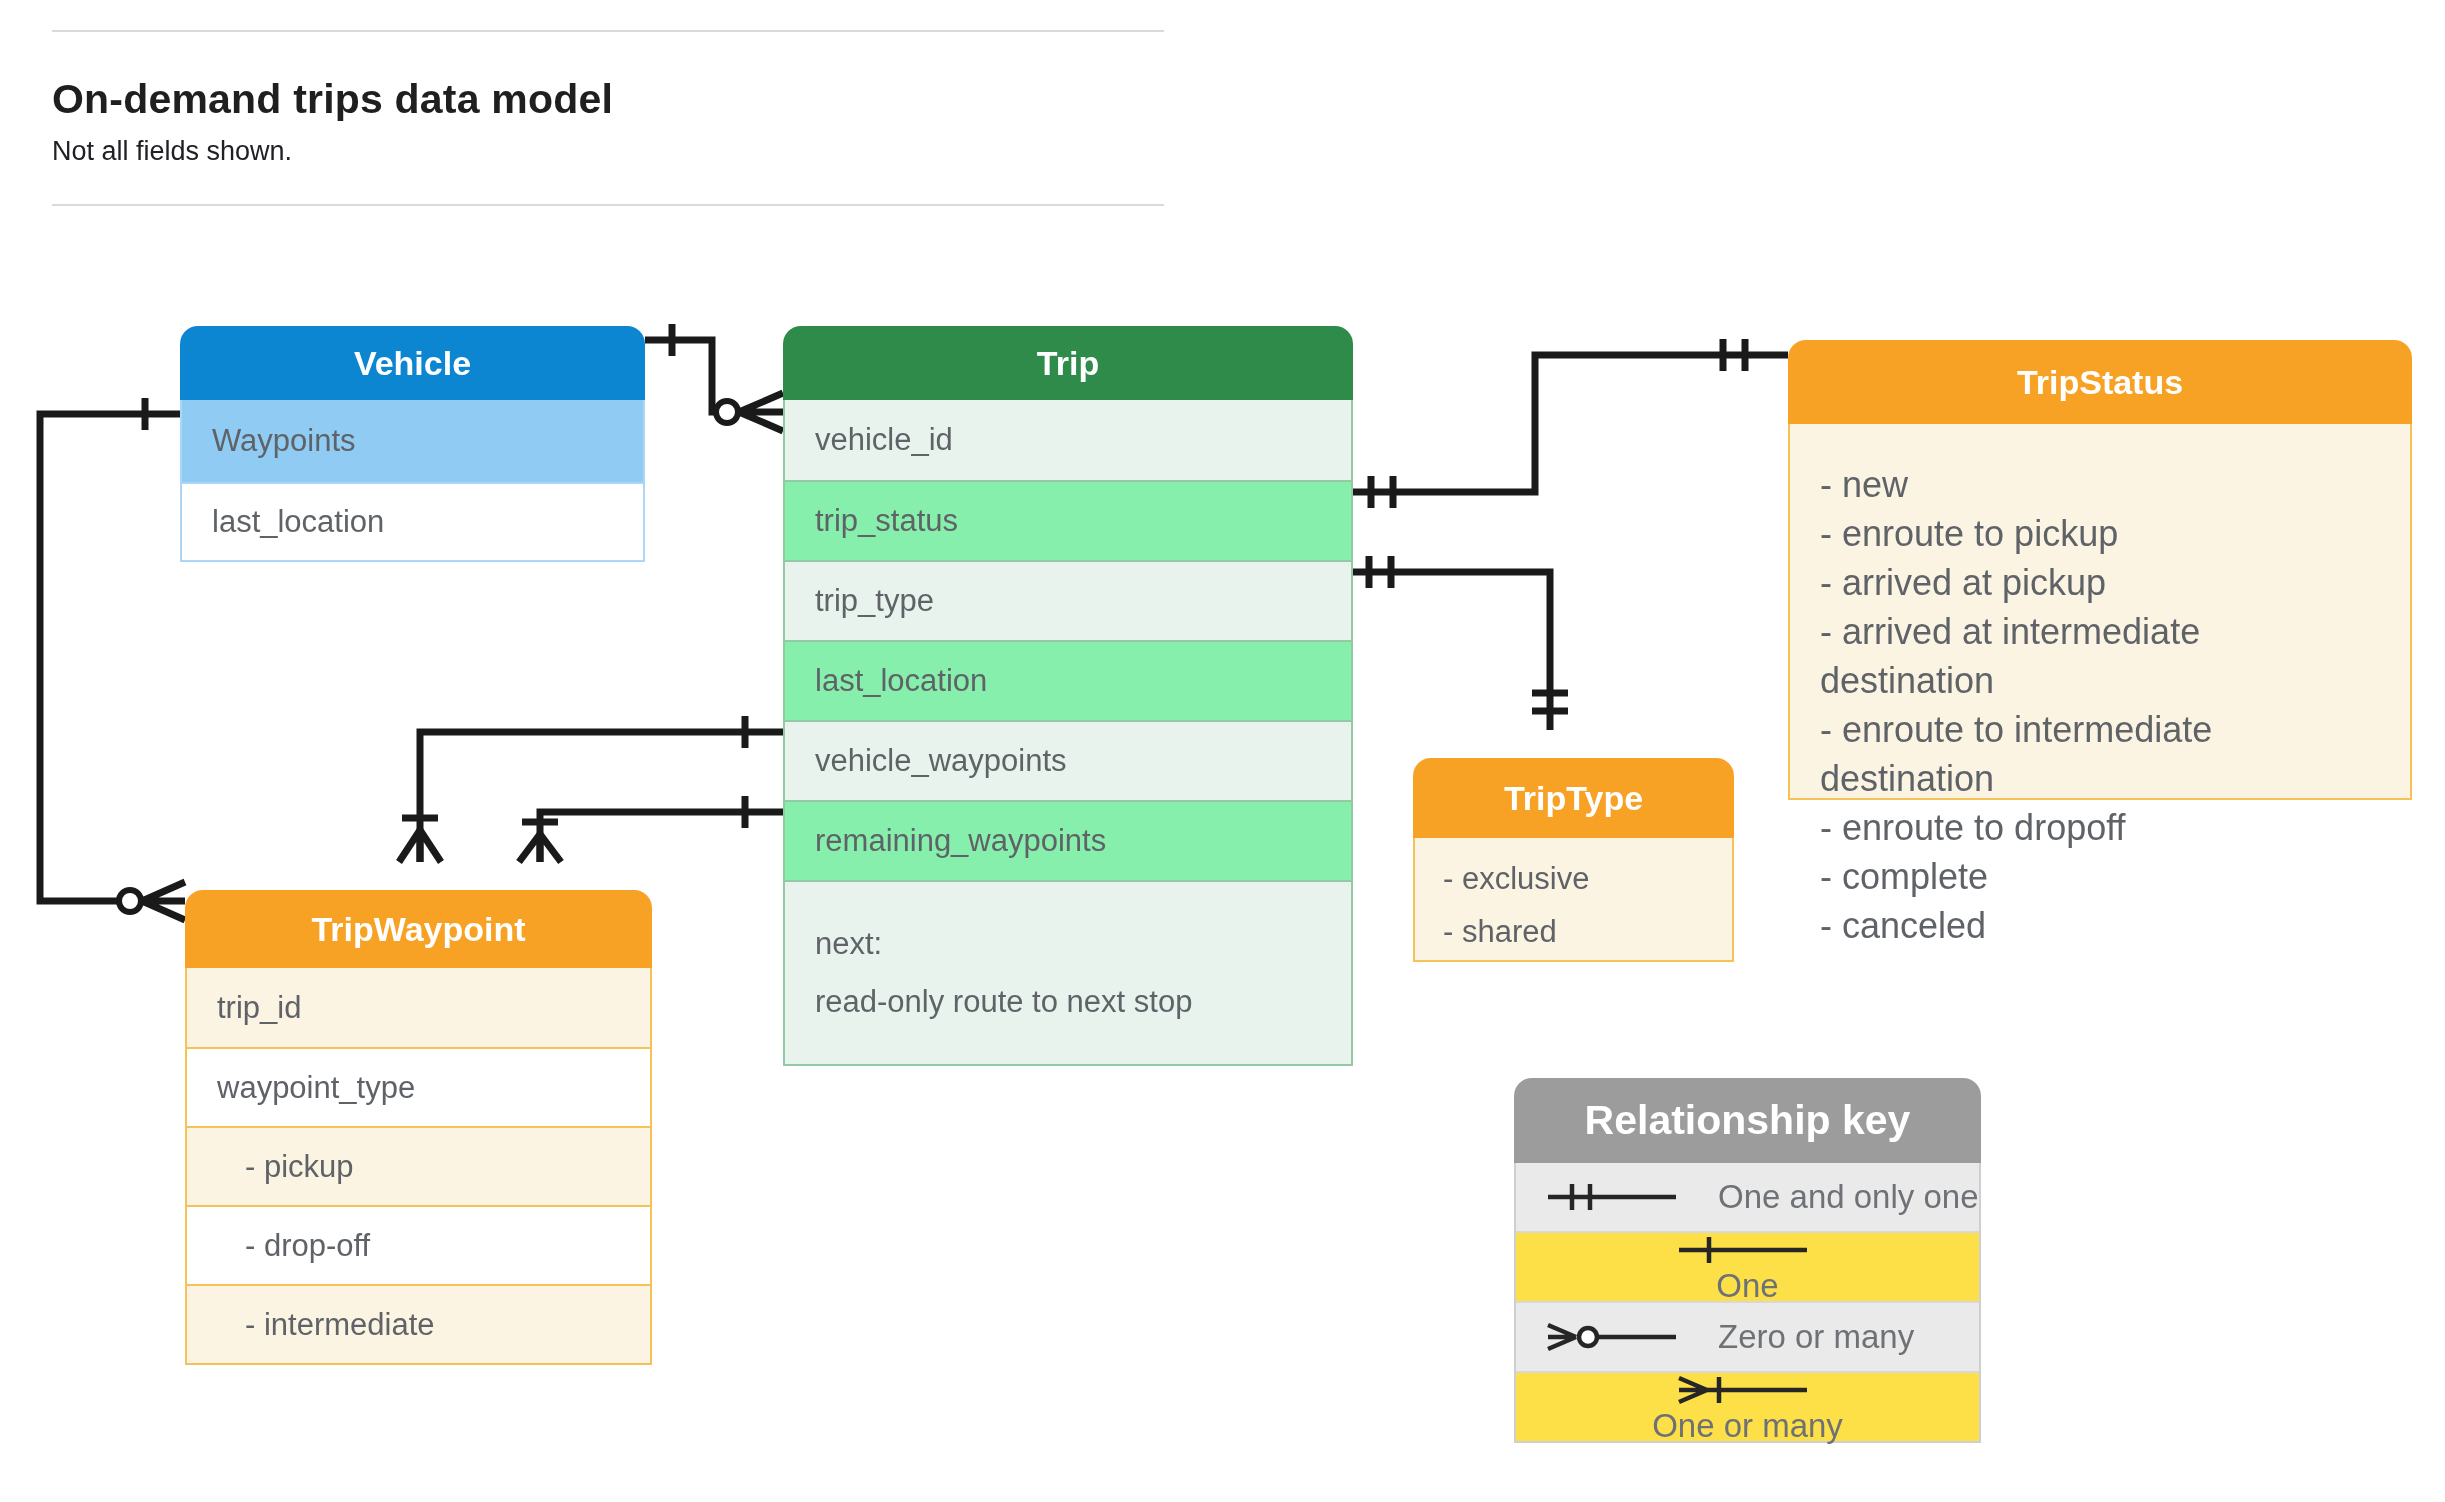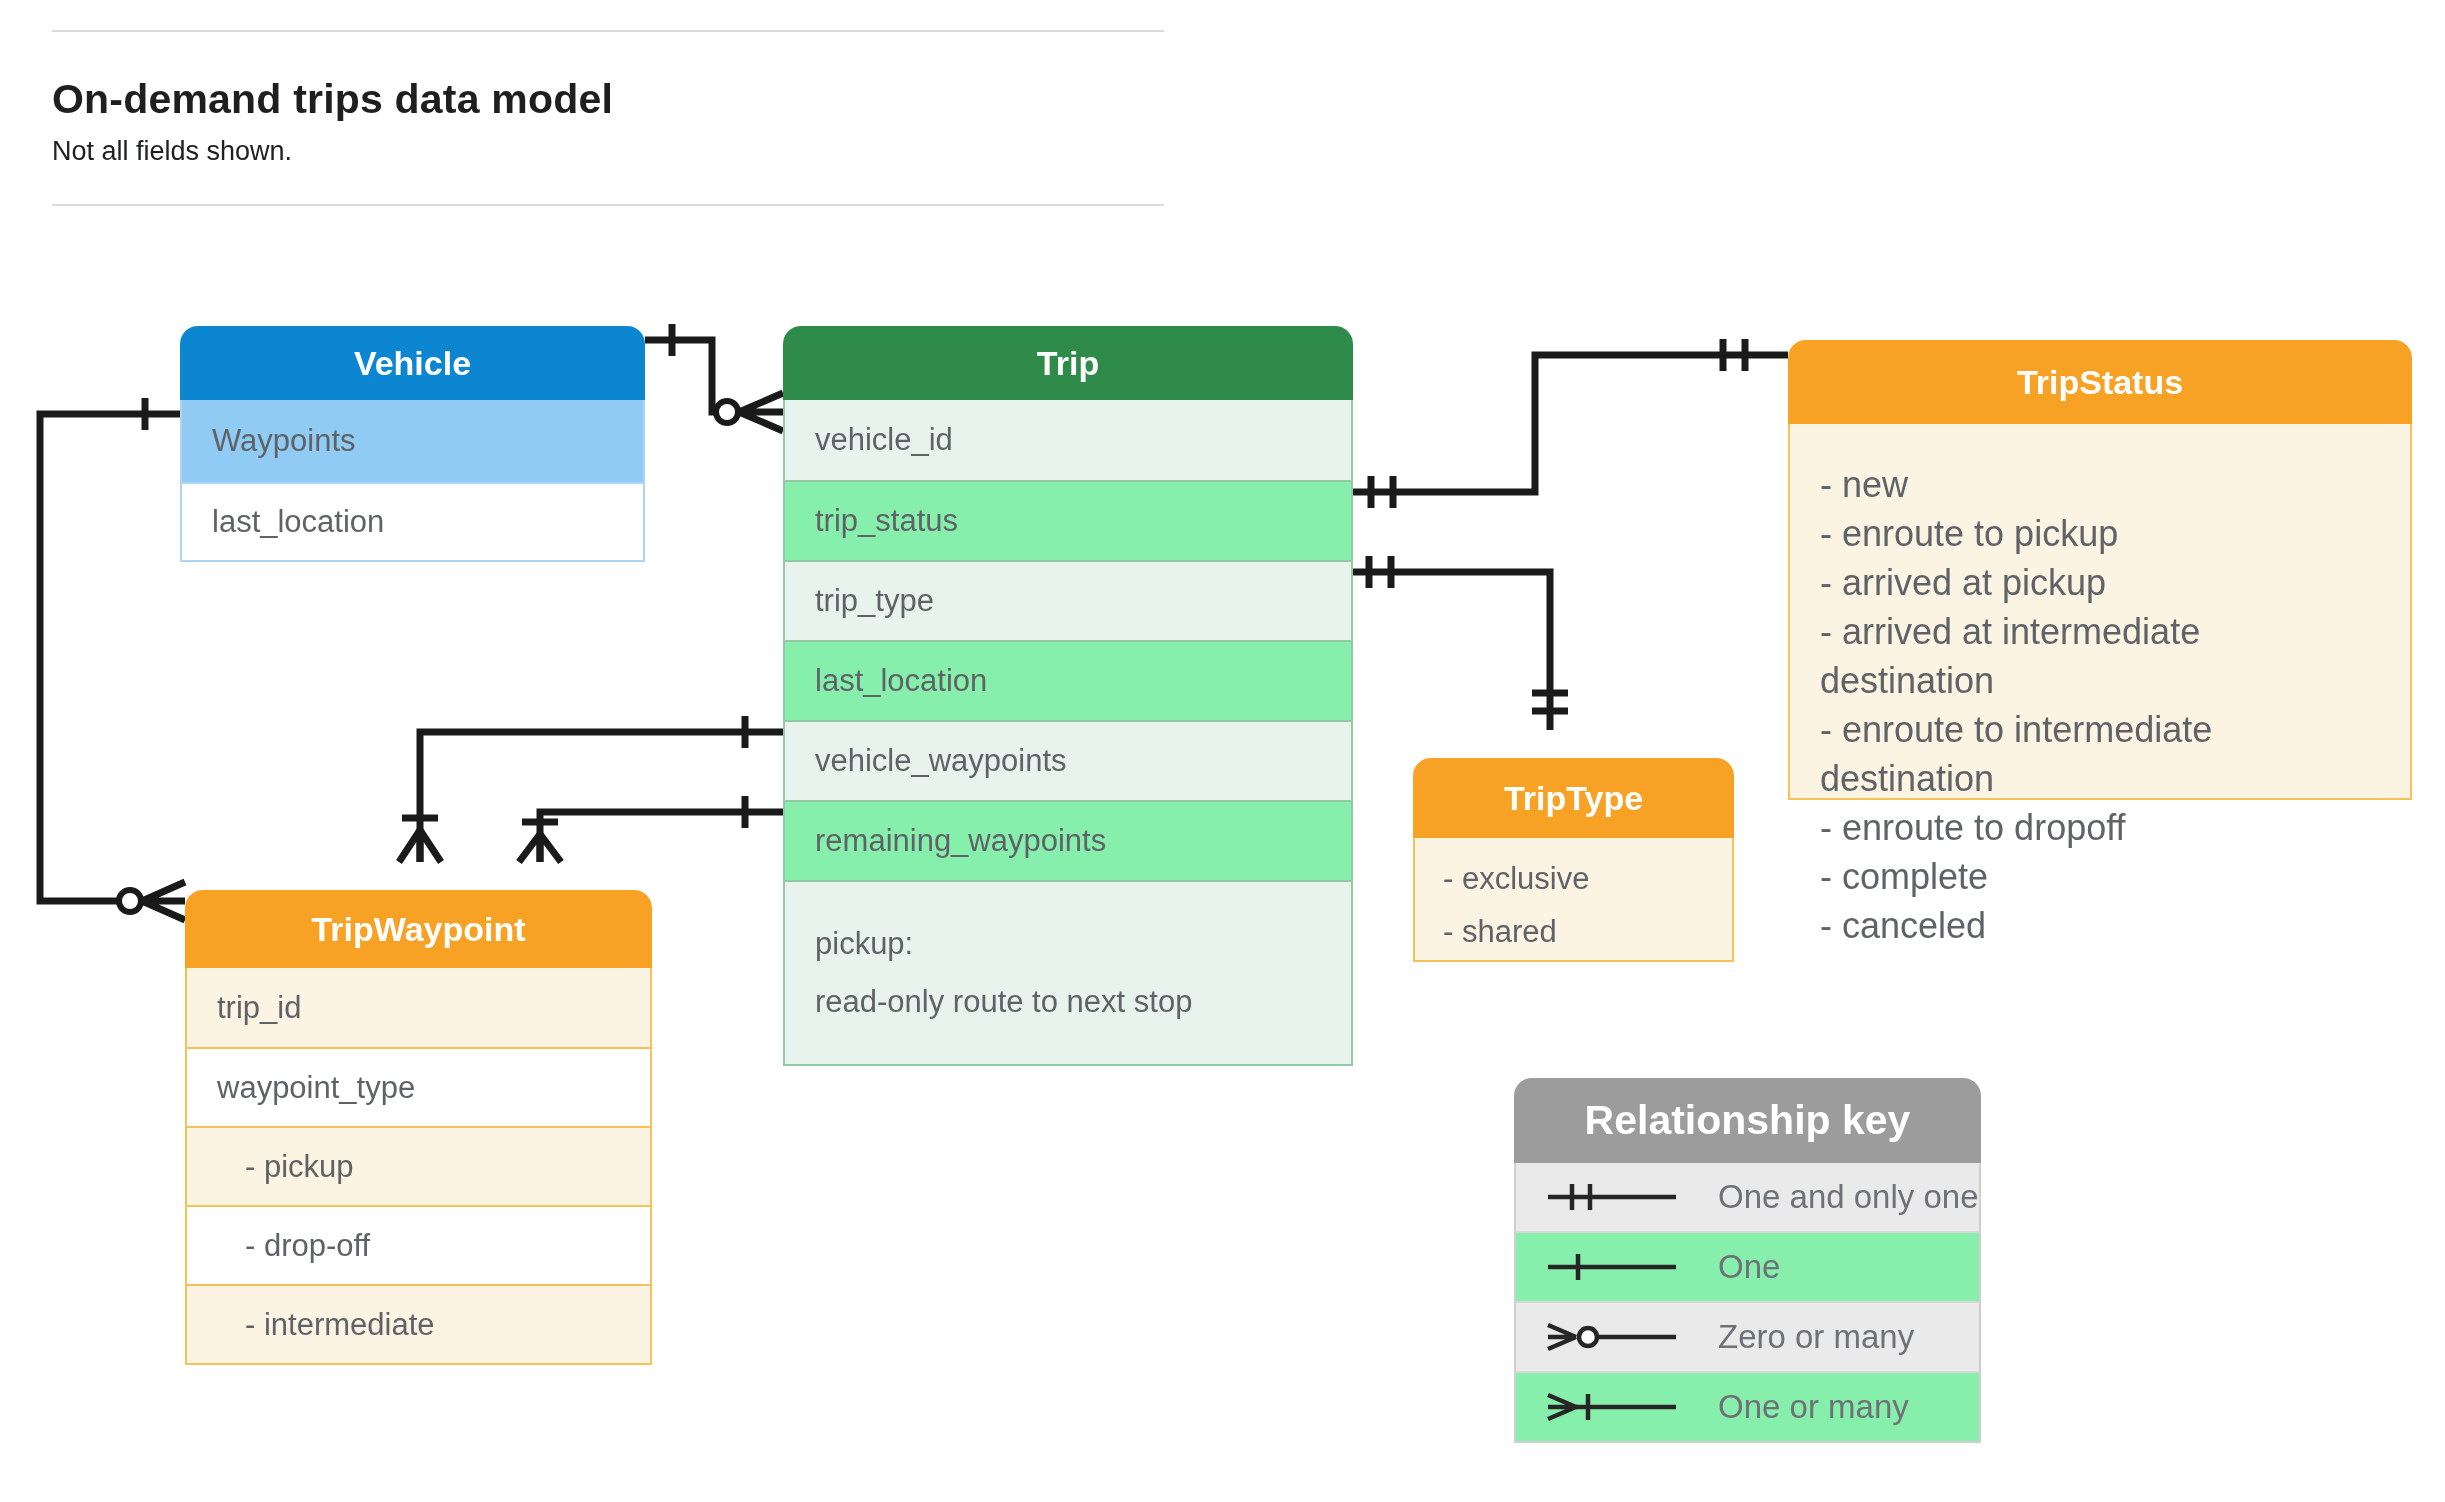--- a/index.html
+++ b/index.html
@@ -53,21 +53,21 @@
   .trip-type .ebody{height:124px;padding:14px 24px 0 28px;}
   .trip-type .item{font-size:31px;color:#5f6368;line-height:53px;}
 
   
   .legend{position:absolute;z-index:1;}
   .legend .ehead{height:85px;background:#9c9c9c;font-size:41px;}
   .legend .lbody{border:2px solid #cfcfcf;border-top:none;box-sizing:border-box;}
   .legend-row{height:68px;display:flex;align-items:center;}
   .legend-row + .legend-row{border-top:2px solid #d8d8d8;}
   .legend-row.alt{background:#eaeaea;}
-  .legend-row.plain{background:#86efac;}
+  .legend-row.plain{background:#fde047;flex-direction:column;}
   .legend-sym{width:140px;height:34px;flex:none;margin:0 36px 0 26px;}
   .legend-label{font-size:33px;color:#6e7276;}
 </style>
 </head>
 <body>
 
 <div class="canvas">
 
   <div class="divider" style="left:52px;top:30px;width:1112px;"></div>
   <div class="page-title">On-demand trips data model</div>
@@ -130,21 +130,21 @@
   <div class="entity trip" style="left:783px;top:298px;width:570px;">
     <div class="ehead">Trip</div>
     <div class="ebody">
       <div class="erow alt">vehicle_id</div>
       <div class="erow plain">trip_status</div>
       <div class="erow alt">trip_type</div>
       <div class="erow plain">last_location</div>
       <div class="erow alt">vehicle_waypoints</div>
       <div class="erow plain">remaining_waypoints</div>
       <div class="erow route-row">
-        <div>pickup:</div>
+        <div>next:</div>
         <div>read-only route to next stop</div>
       </div>
     </div>
   </div>
 
   <div class="entity orange trip-status" style="left:1788px;top:312px;width:624px;">
     <div class="ehead">TripStatus</div>
     <div class="ebody cream">
       <div class="item">- new</div>
       <div class="item">- enroute to pickup</div>

